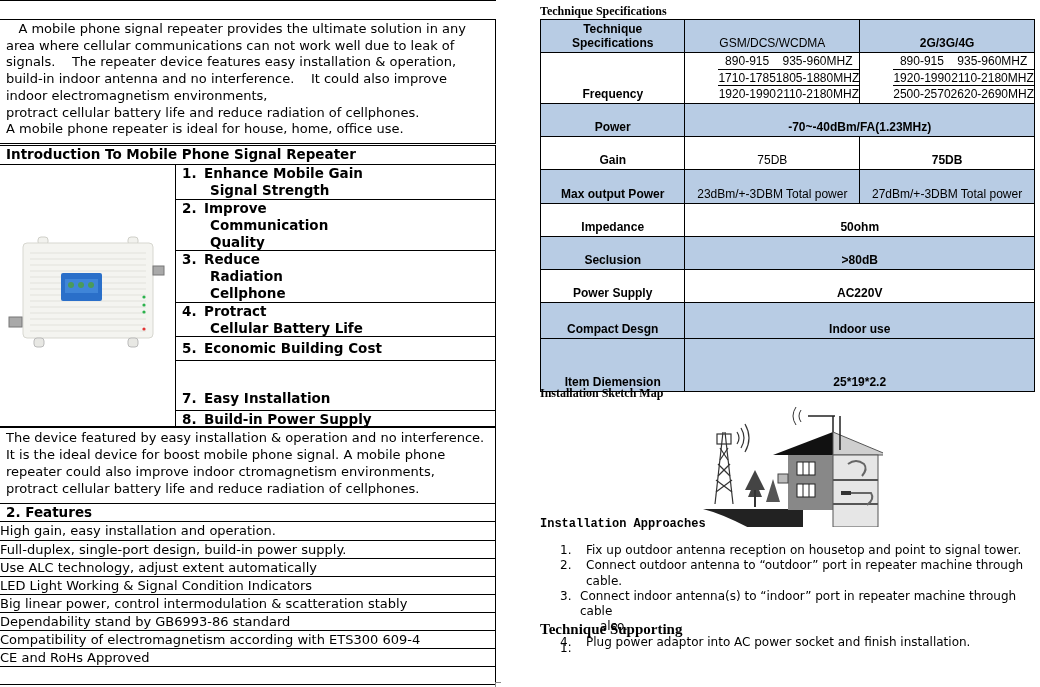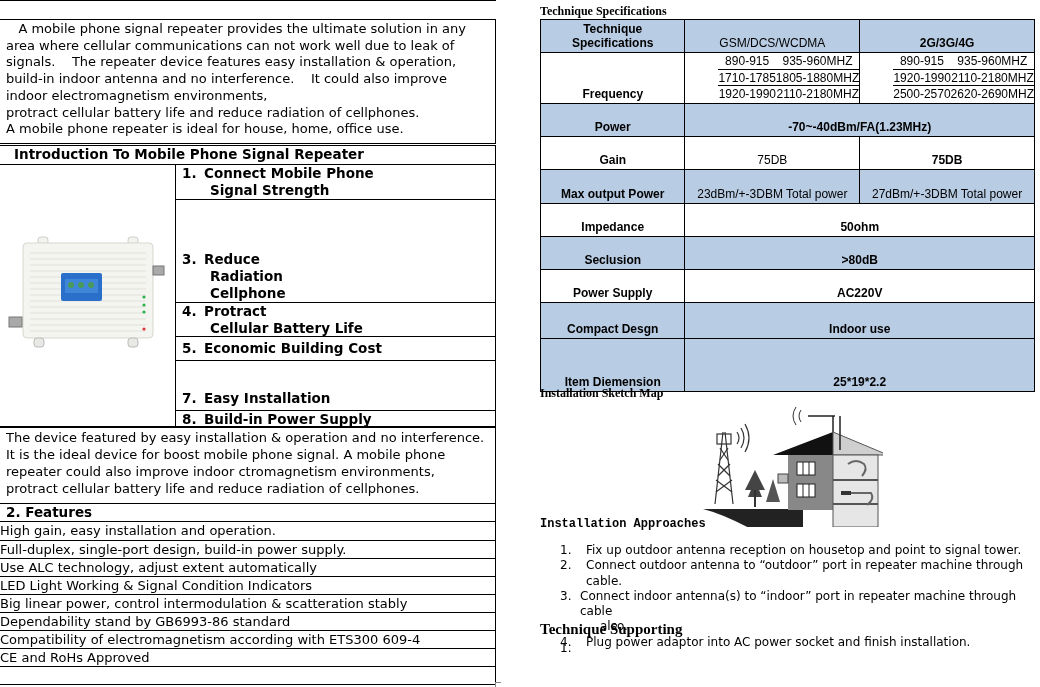--- a/index.html
+++ b/index.html
@@ -8,21 +8,21 @@
 
   
   #left { position: absolute; left: 0; top: 0; width: 496px; height: 687px; }
   .lbox { position: absolute; left: 0; width: 496px; border-right: 1px solid #000; }
   .hline { position: absolute; left: 0; width: 496px; height: 1px; background: #000; }
 
   #main-title { top: 0; height: 19px; text-align: center; font-weight: bold; font-size: 13.5px; line-height: 17px; }
   #intro-para { top: 19px; height: 124px; padding: 2px 6px 0 6px; font-size: 13px; line-height: 16.7px; }
   #intro-para p { white-space: pre-wrap; }
 
-  #intro-heading { top: 145px; height: 19px; padding-left: 14px; font-weight: bold; font-size: 13.5px; line-height: 19px; }
+  #intro-heading { top: 145px; height: 19px; padding-left: 6px; font-weight: bold; font-size: 13.5px; line-height: 19px; }
 
   #device-area { position: absolute; left: 0; top: 165px; width: 175px; height: 262px; }
   #benefits { position: absolute; left: 175px; top: 165px; width: 321px; height: 262px; border-left: 1px solid #000; border-right: 1px solid #000; }
   .benefit { position: absolute; left: 0; width: 320px; border-bottom: 1px solid #000; font-weight: bold; font-size: 13.5px; line-height: 17px; padding-left: 6px; }
   .benefit .num { display: inline-block; width: 22px; }
   .benefit .sub { padding-left: 28px; display: block; }
 
   #desc-para { top: 427px; height: 76px; padding: 2px 6px 0 6px; font-size: 13px; line-height: 17px; }
   #features-heading { top: 504px; height: 18px; padding-left: 6px; font-weight: bold; font-size: 13.5px; line-height: 17px; }
   .feature { position: absolute; left: 0; width: 496px; border-right: 1px solid #000; font-size: 13px; line-height: 17px; height: 18px; }
@@ -112,21 +112,22 @@
 
       <rect x="153" y="101" width="11" height="9" fill="#a9a9a9" stroke="#777"></rect>
       <rect x="9" y="152" width="13" height="10" fill="#a9a9a9" stroke="#777"></rect>
 
       <rect x="34" y="173" width="10" height="9" rx="3" fill="#e8e8e4" stroke="#bbb"></rect>
       <rect x="128" y="173" width="10" height="9" rx="3" fill="#e8e8e4" stroke="#bbb"></rect>
     </svg>
   </div>
 
   <div id="benefits">
-    <div class="benefit" style="top:0;height:35px"><span class="num">1.</span><span>Connect Mobile Phone</span><span class="sub">Signal Strength</span></div>
+    <div class="benefit" style="top:0;height:35px"><span class="num">1.</span><span>Enhance Mobile Gain</span><span class="sub">Signal Strength</span></div>
+    <div class="benefit" style="top:35px;height:51px"><span class="num">2.</span><span>Improve</span><span class="sub">Communication</span><span class="sub">Quality</span></div>
     <div class="benefit" style="top:86px;height:52px"><span class="num">3.</span><span>Reduce</span><span class="sub">Radiation</span><span class="sub">Cellphone</span></div>
     <div class="benefit" style="top:138px;height:34px"><span class="num">4.</span><span>Protract</span><span class="sub">Cellular Battery Life</span></div>
     <div class="benefit" style="top:172px;height:24px;line-height:22px"><span class="num">5.</span><span>Economic Building Cost</span></div>
     <div class="benefit" style="top:222px;height:24px;line-height:22px"><span class="num">7.</span><span>Easy Installation</span></div>
     <div class="benefit" style="top:246px;height:16px;line-height:16px;border-bottom:none"><span class="num">8.</span><span>Build-in Power Supply</span></div>
   </div>
 
   <div class="hline" style="top:426px;height:2px"></div>
   <div class="lbox" id="desc-para">The device featured by easy installation &amp; operation and no interference.  It is the ideal device for boost mobile phone signal.    A mobile phone repeater could also improve indoor ctromagnetism environments, protract cellular battery life and reduce radiation of cellphones.</div>
   <div class="hline" style="top:503px"></div>

